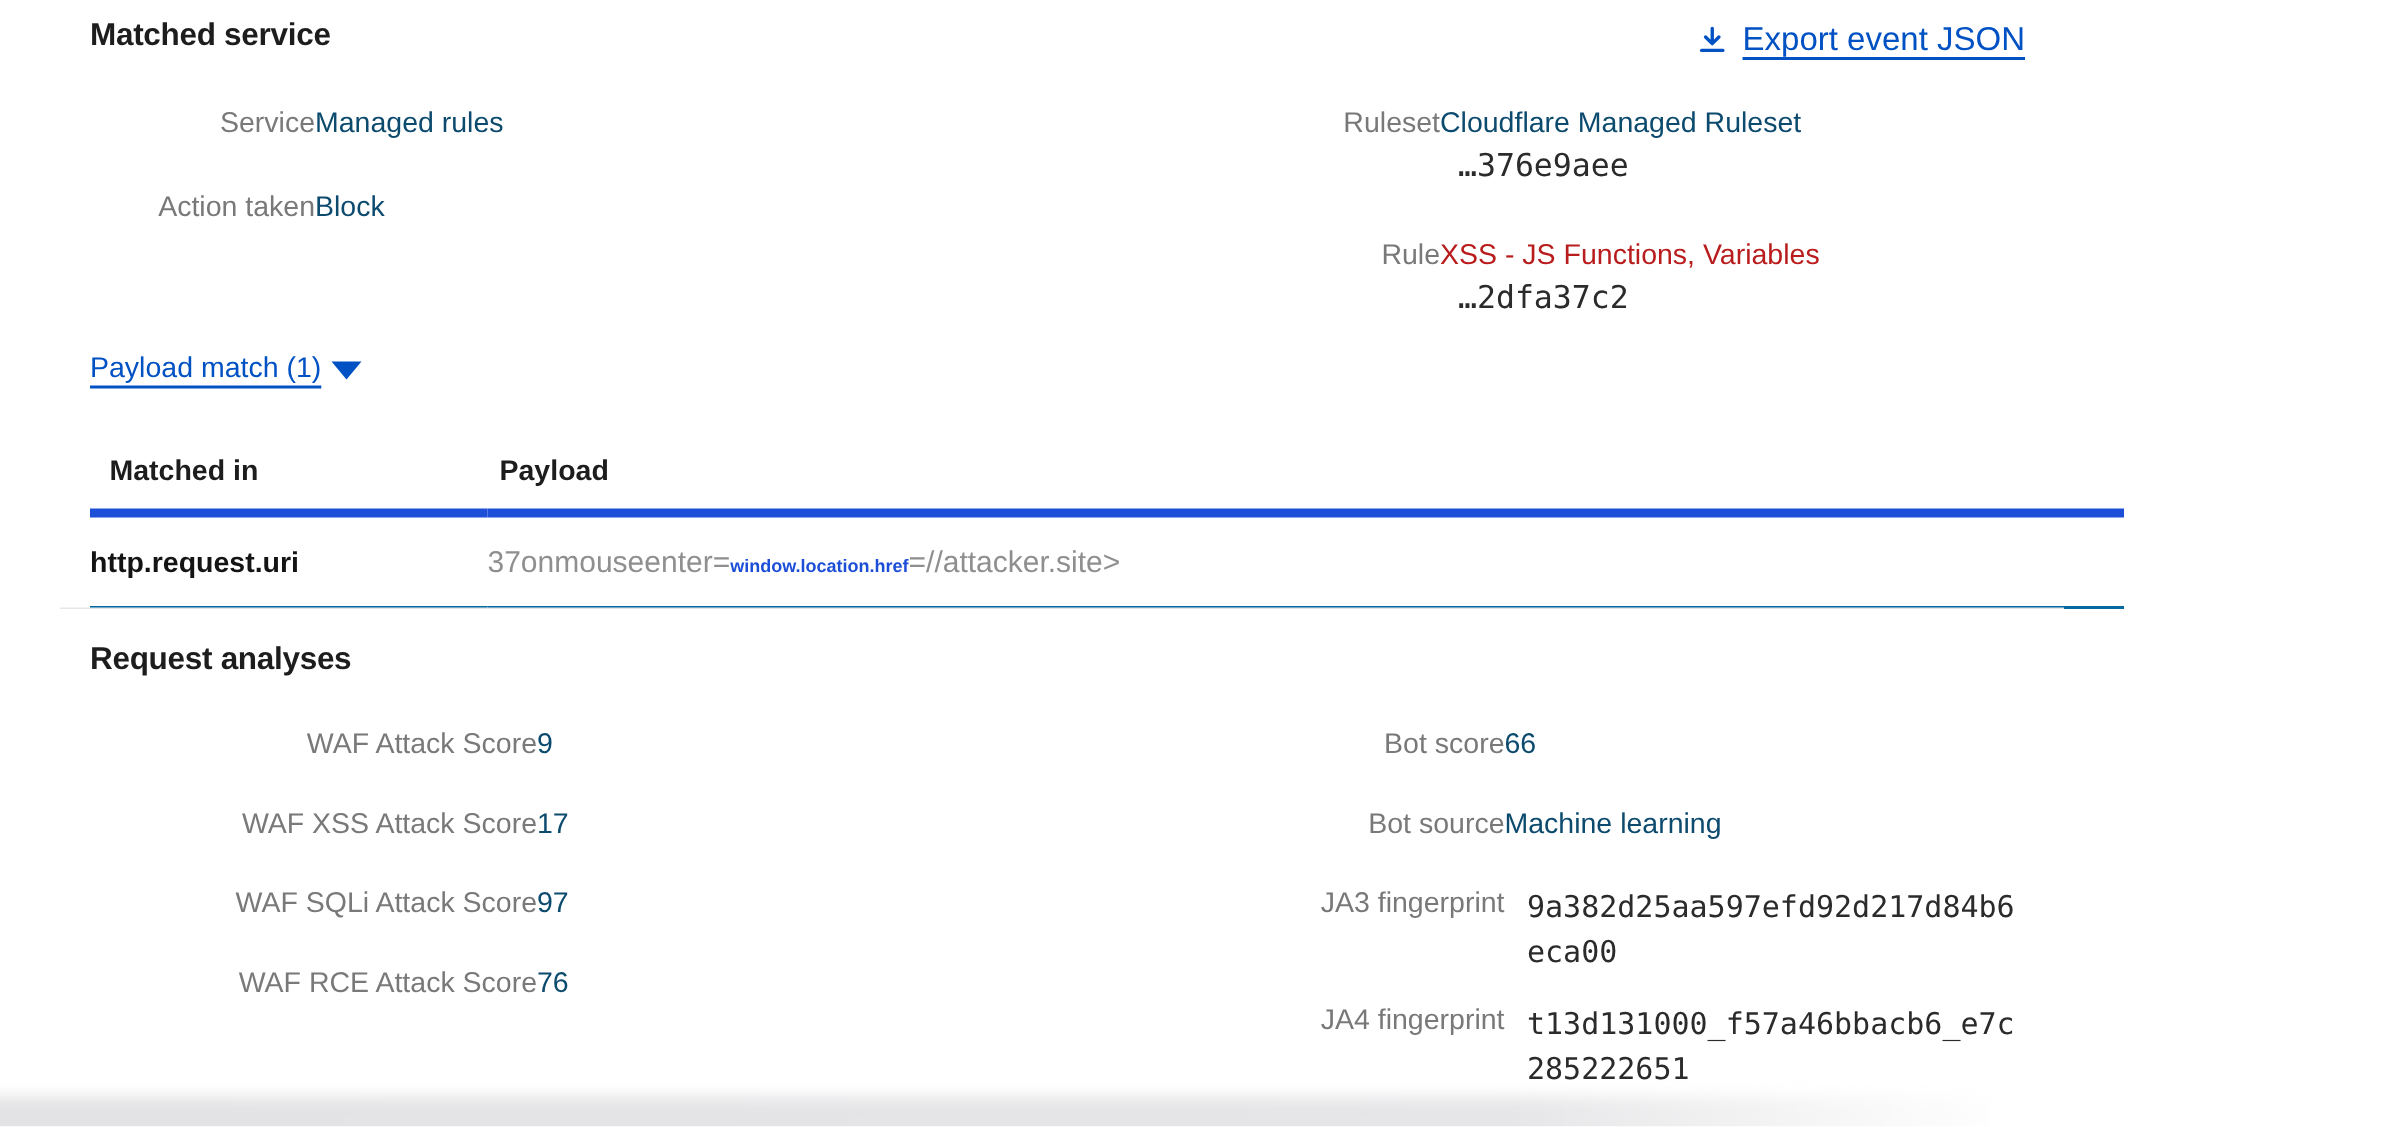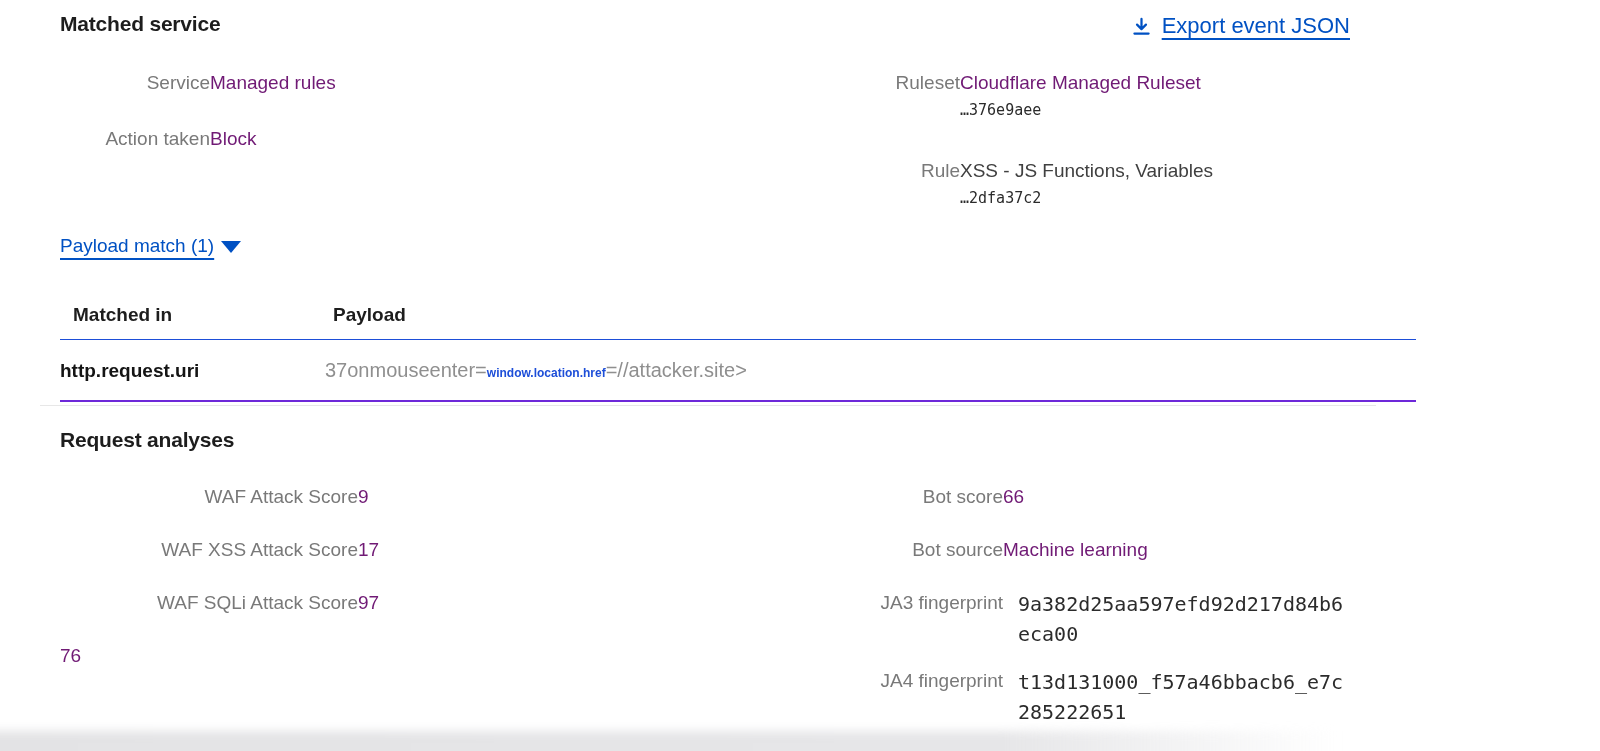--- a/index.html
+++ b/index.html
@@ -26,33 +26,33 @@
     text-decoration:none;
   }
   .export-link .link-text {
     text-decoration:underline; text-underline-offset:5px; text-decoration-thickness:1.5px;
   }
   .dl-icon { display:inline-flex; }
 
   
   .field { display:flex; line-height:22px; }
   .label { color:#797979; flex:none;text-align:right; }
-  .value { color:#701a75; }
+  .value { color:#0c4a6e; }
   .mono  { font-family:"DejaVu Sans Mono","Liberation Mono",monospace; color:#2b2b2b; }
 
   .ms-grid { position:absolute; top:72px; left:60px; right:66px; display:flex; }
   .ms-left  { width:748px; }
   .ms-left .field { margin-bottom:34px; }
   .ms-left .label { width:150px; }
   .ms-right { flex:1; }
   .ms-right .field { margin-bottom:34px; }
   .ms-right .label { width:152px; }
-  .ms-right .hash { font-size:15px; line-height:32px; }
+  .ms-right .hash { font-size:21px; line-height:32px;margin-left:12px; }
   .rule-link {
-    color:#404040; cursor:pointer; text-decoration:none;
+    color:#b91c1c; cursor:pointer; text-decoration:none;
   }
 
   
   .payload-toggle {
     position:absolute; top:234px; left:60px;
     color:#0051c3; font-size:19px; line-height:23px; cursor:pointer;
     display:flex; align-items:center; text-decoration:none;
   }
   .payload-toggle .toggle-text {
     text-decoration:underline; text-underline-offset:6px; text-decoration-thickness:1.5px;
@@ -62,26 +62,26 @@
     border-left:10px solid transparent; border-right:10px solid transparent;
     border-top:12px solid #0051c3;
   }
 
   .match-table {
     position:absolute; top:294px; left:60px; right:66px;
     border-collapse:collapse; width:1474px; table-layout:fixed;
   }
   .match-table th {
     text-align:left; font-size:19px; font-weight:700; color:#1d1d1d;
-    padding:10px 0 13px 13px; border-bottom:1px solid #1d4ed8;
+    padding:10px 0 13px 13px; border-bottom:6px solid #1d4ed8;
   }
   .match-table th.col-payload { padding-left:8px; }
   .match-table col.c1 { width:265px; }
   .match-table td {
-    padding:19px 0 15px 0; border-bottom:2px solid #6d28d9;
+    padding:19px 0 15px 0; border-bottom:2px solid #0369a1;
     font-size:19px; vertical-align:top; line-height:23px;
   }
   .td-matched { font-weight:700; color:#141414; }
   .pl-gray { color:#8f8f8f; font-size:20px; }
   .pl-bold { color:#1d4ed8; font-size:12px; font-weight:700; }
 
   .section-divider {
     position:absolute; top:405px; left:40px; right:40px;
     height:1px; background:#e7e7e7;
   }
@@ -193,20 +193,21 @@
       </div>
       <div class="field">
         <div class="label">WAF XSS Attack Score</div>
         <div class="value">17</div>
       </div>
       <div class="field">
         <div class="label">WAF SQLi Attack Score</div>
         <div class="value">97</div>
       </div>
       <div class="field">
+        <div class="label">WAF RCE Attack Score</div>
         <div class="value">76</div>
       </div>
     </div>
     <div class="ra-right">
       <div class="field">
         <div class="label">Bot score</div>
         <div class="value">66</div>
       </div>
       <div class="field">
         <div class="label">Bot source</div>

